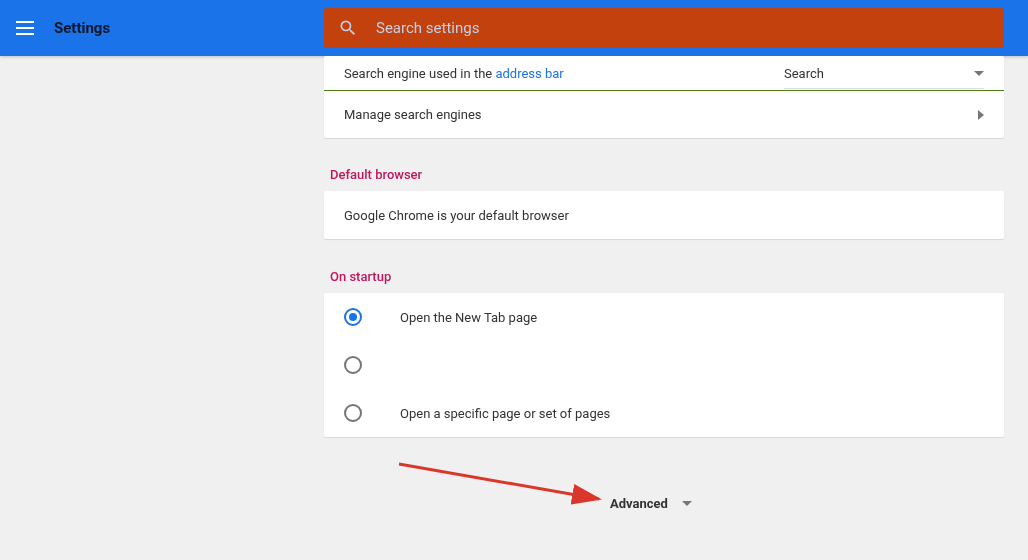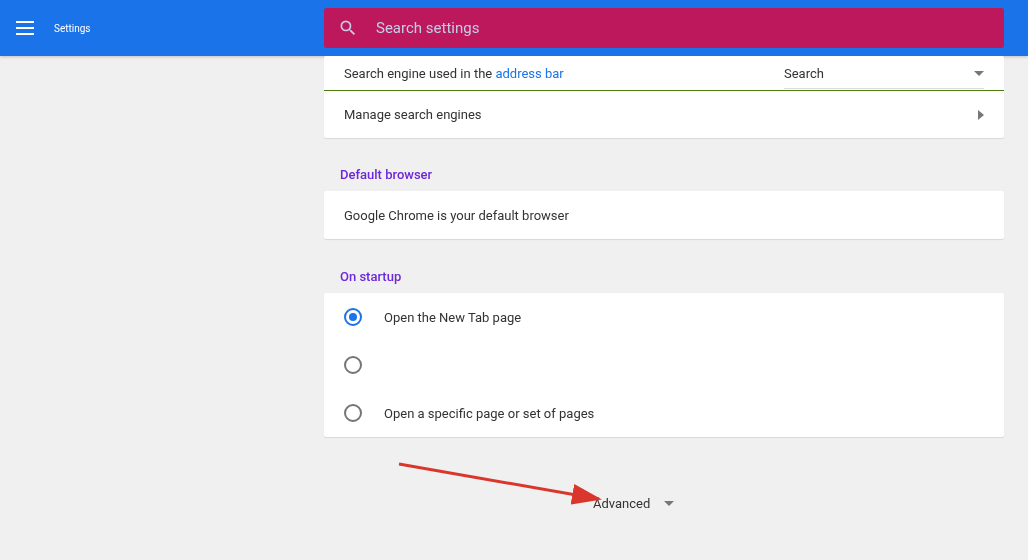--- a/index.html
+++ b/index.html
@@ -40,32 +40,32 @@
     }
     
     .menu-icon span {
       display: block;
       width: 18px;
       height: 2px;
       background: #fff;
     }
     
     .header-title {
-      color: #ffffff;
-      font-size: 10px;
-      font-weight: 400;
+      color: #0f172a;
+      font-size: 15px;
+      font-weight: 700;
     }
     
     .search-bar {
       position: absolute;
       left: 324px;
       top: 8px;
       width: 680px;
       height: 40px;
-      background: #be185d;
+      background: #c2410c;
       border-radius: 3px;
       display: flex;
       align-items: center;
       padding: 0 14px;
     }
     
     .search-icon {
       width: 20px;
       height: 20px;
       margin-right: 18px;
@@ -162,23 +162,23 @@
     .chevron-right {
       width: 0;
       height: 0;
       border-top: 5px solid transparent;
       border-bottom: 5px solid transparent;
       border-left: 6px solid #777;
     }
     
     .section-label {
       position: absolute;
-      left: 340px;
-      font-size: 13px;
-      color: #6d28d9;
+      left: 330px;
+      font-size: 13px;
+      color: #be185d;
       font-weight: 500;
     }
     
     .label-default-browser {
       top: 111px;
     }
     
     .card-default-browser {
       top: 135px;
       height: 48px;
@@ -197,20 +197,21 @@
       top: 237px;
     }
     
     .radio-row {
       display: flex;
       align-items: center;
       padding: 0 20px;
       height: 48px;
       font-size: 13px;
       color: #333;
+      gap: 16px;
     }
     
     .radio {
       width: 18px;
       height: 18px;
       border-radius: 50%;
       border: 2px solid #757575;
       margin-right: 22px;
       display: flex;
       align-items: center;
@@ -224,27 +225,27 @@
     .radio.selected::after {
       content: '';
       width: 8px;
       height: 8px;
       border-radius: 50%;
       background: #1a73e8;
     }
     
     .advanced-btn {
       position: absolute;
-      left: 593px;
+      left: 610px;
       top: 440px;
       display: flex;
       align-items: center;
       font-size: 13px;
       color: #333;
-      font-weight: 400;
+      font-weight: 700;
       cursor: pointer;
     }
     
     .advanced-btn .dropdown-arrow {
       margin-left: 14px;
     }
     
     .arrow-annotation {
       position: absolute;
       left: 394px;

